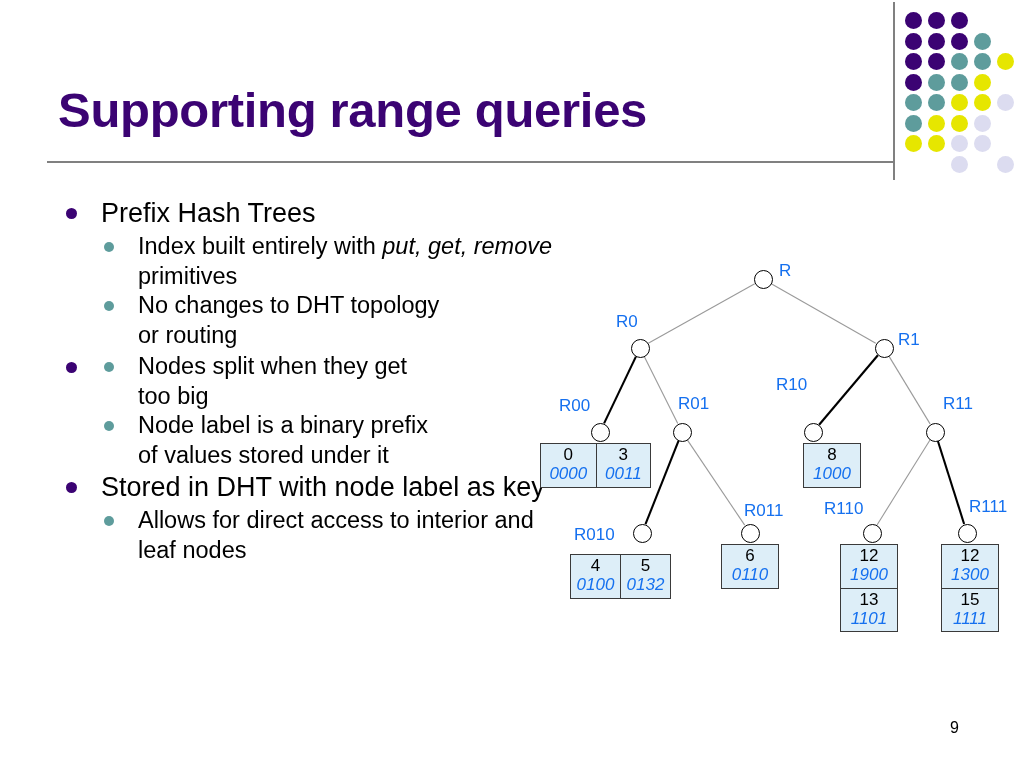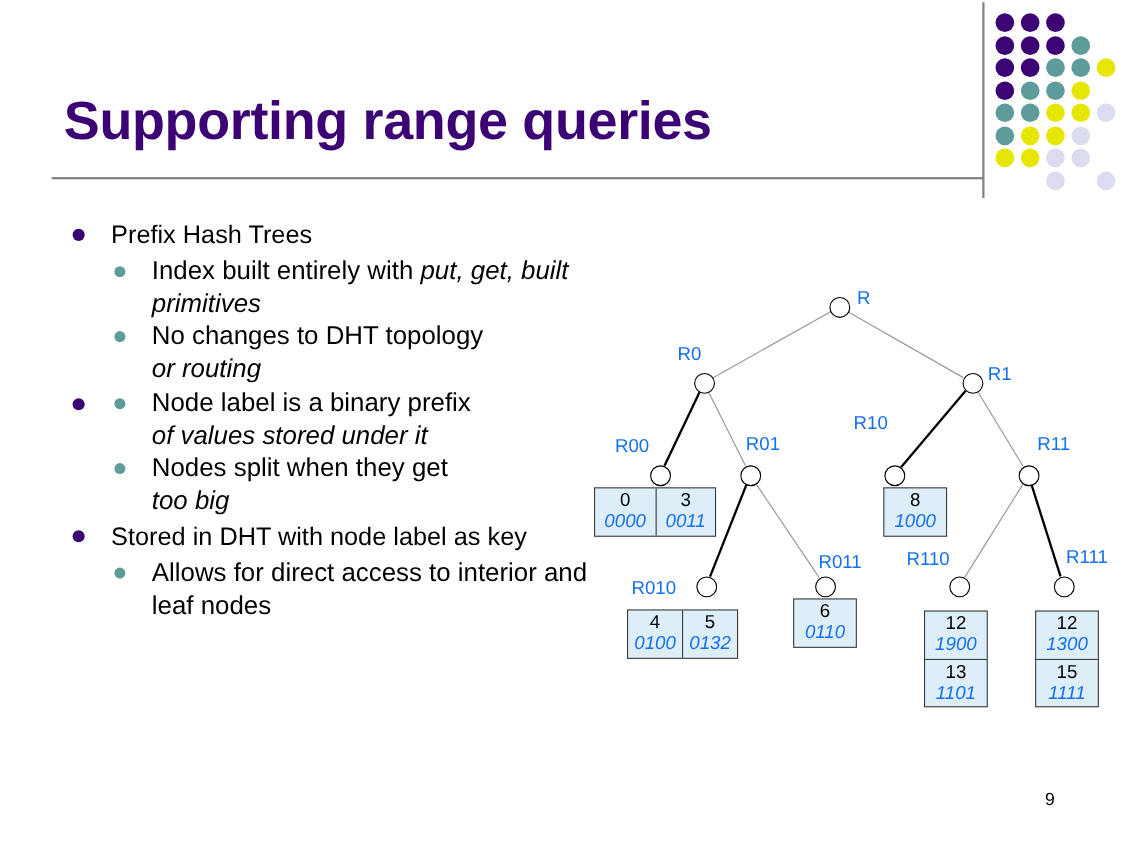--- a/index.html
+++ b/index.html
@@ -69,21 +69,21 @@
   
   #body-bullets {
     position: absolute;
     left: 0;
     top: 196px;
     width: 560px;
   }
   .b1 {
     position: relative;
     padding-left: 101px;
-    font-size: 23px;
+    font-size: 27px;
     line-height: 34px;
     color: #000000;
     margin-bottom: 2px;
   }
   .b1 .mark {
     position: absolute;
     left: 66px;
     top: 12px;
     width: 11px;
     height: 11px;
@@ -99,21 +99,21 @@
   }
   .b2 .mark {
     position: absolute;
     left: 104px;
     top: 10px;
     width: 10px;
     height: 10px;
     border-radius: 50%;
     background: #5E9C9C;
   }
-  .b2 .cont { display: block; font-style: italic; }
+  .b2 .cont { display: block; }
   .ital { font-style: italic; }
 
   
   #tree {
     position: absolute;
     left: 0;
     top: 0;
     width: 1024px;
     height: 768px;
     pointer-events: none;
@@ -133,21 +133,21 @@
     color: #1570EF;
     white-space: nowrap;
   }
   .tbox {
     position: absolute;
     border: 1.6px solid #3a3a3a;
     background: #DDEEF8;
     box-sizing: border-box;
     display: flex;
   }
-  .tbox.vert { flex-direction: column; margin-top: 11px; }
+  .tbox.vert { flex-direction: column; }
   .tcell {
     flex: 1 1 auto;
     box-sizing: border-box;
     text-align: center;
     padding: 1px 3px 2px 3px;
   }
   .tbox:not(.vert) > .tcell + .tcell { border-left: 1.6px solid #3a3a3a; }
   .tbox.vert > .tcell + .tcell { border-top: 1.6px solid #3a3a3a; }
   .tcell .num {
     display: block;
@@ -210,25 +210,25 @@
   </div>
 
 <div id="title-block">
   <div id="page-title">Supporting range queries</div>
   <div id="title-rule"></div>
 </div>
 <div id="title-vrule"></div>
 
 <div id="body-bullets">
     <div class="b1"><span class="mark"></span><span>Prefix Hash Trees</span></div>
-    <div class="b2"><span class="mark"></span><span>Index built entirely with <i class="ital">put, get, built</i><span class="cont">primitives</span></span></div>
+    <div class="b2"><span class="mark"></span><span>Index built entirely with <i class="ital">put, get, remove</i><span class="cont">primitives</span></span></div>
     <div class="b2"><span class="mark"></span><span>No changes to DHT topology<span class="cont">or routing</span></span></div>
     <div class="b1"><span class="mark"></span></div>
+    <div class="b2"><span class="mark"></span><span>Nodes split when they get<span class="cont">too big</span></span></div>
     <div class="b2"><span class="mark"></span><span>Node label is a binary prefix<span class="cont">of values stored under it</span></span></div>
-    <div class="b2"><span class="mark"></span><span>Nodes split when they get<span class="cont">too big</span></span></div>
     <div class="b1"><span class="mark"></span><span>Stored in DHT with node label as key</span></div>
     <div class="b2"><span class="mark"></span><span>Allows for direct access to interior and leaf nodes</span></div>
   </div>
 
 <div id="tree">
   <svg id="tree-edges" width="1024" height="768" style="position:absolute;left:0;top:0;">
       <line x1="754.7146411094207" y1="283.6478842556908" x2="648.2853588905793" y2="343.3521157443092" stroke="#9a9a9a" stroke-width="1.1"></line>
       <line x1="771.2525036574874" y1="283.70597316005484" x2="875.7474963425126" y2="343.29402683994516" stroke="#9a9a9a" stroke-width="1.1"></line>
       <line x1="635.9156309862727" y1="356.57717492882733" x2="604.0843690137273" y2="423.42282507117267" stroke="#000000" stroke-width="2.1"></line>
       <line x1="644.2485291572495" y1="356.4970583144992" x2="677.7514708427505" y2="423.5029416855008" stroke="#9a9a9a" stroke-width="1.1"></line>

